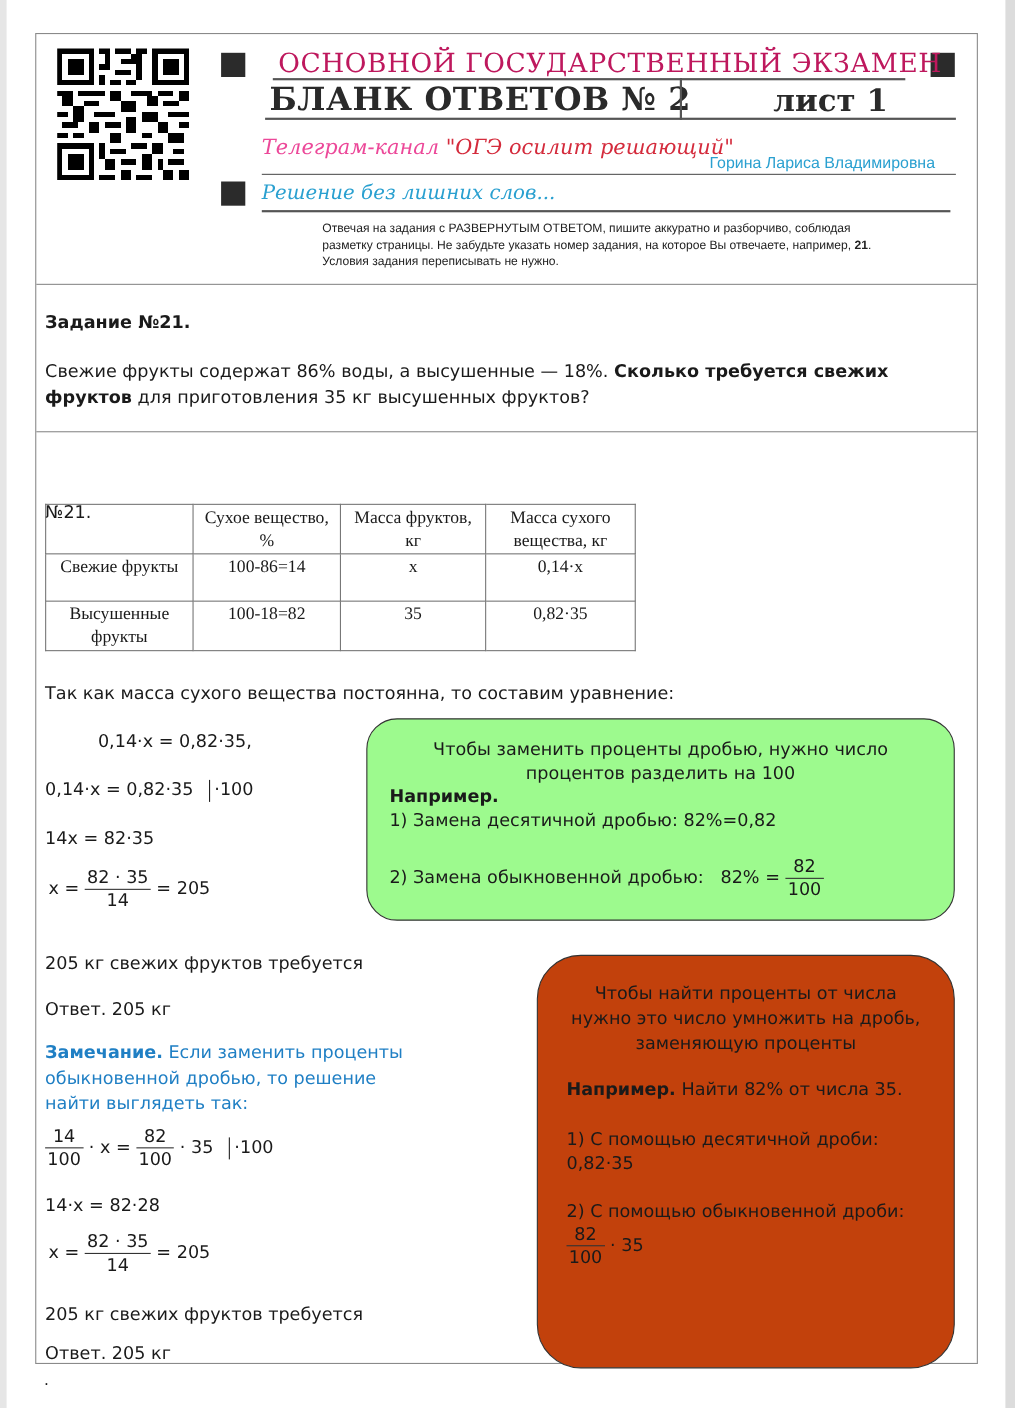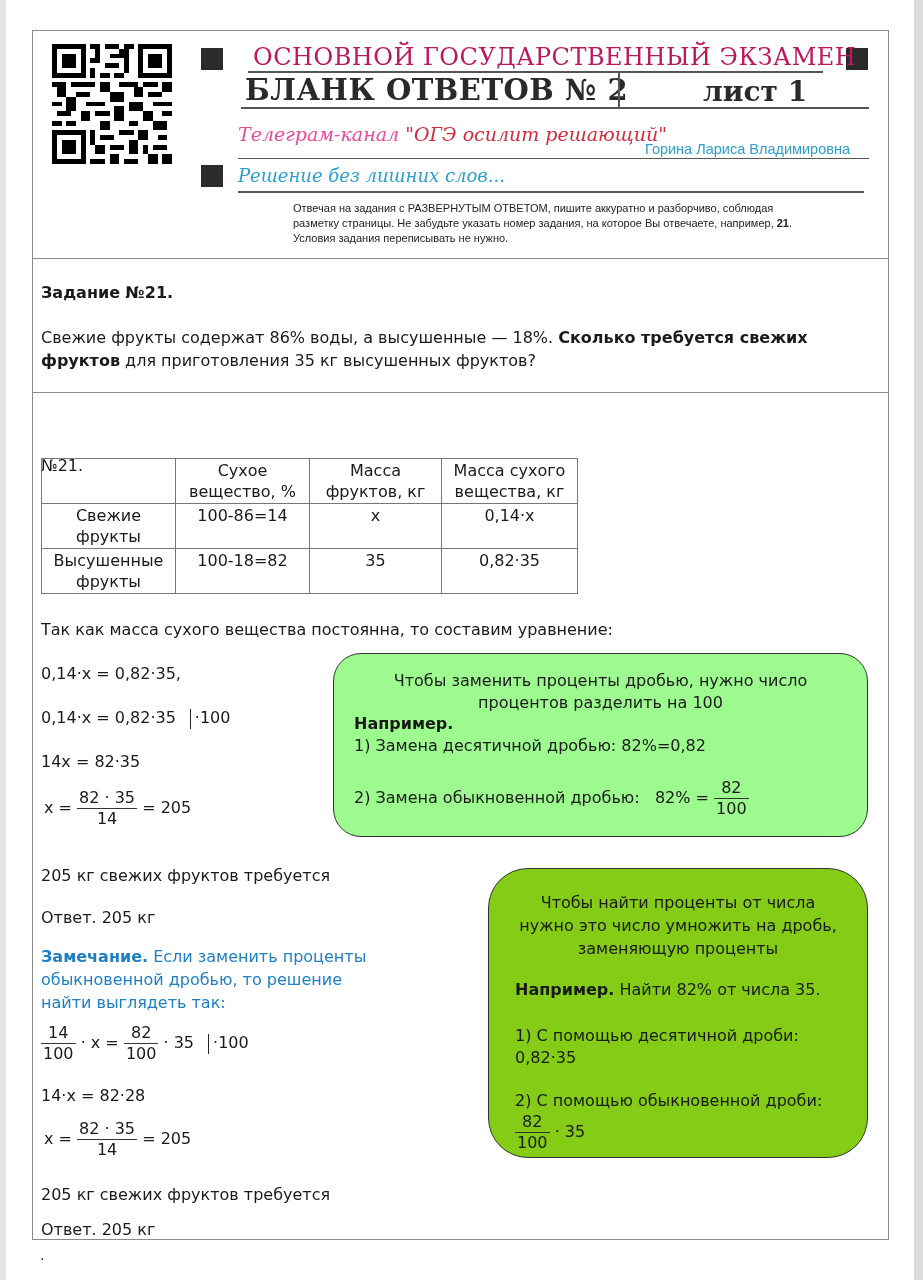--- a/index.html
+++ b/index.html
@@ -27,34 +27,34 @@
   .tg .g { color:#ec4899; }
   .tg .r { color:#d42b3c; }
   .author { position:absolute; left:612px; top:110px; font-family:"Liberation Sans", sans-serif; font-size:14.5px; color:#2aa0d0; }
   .motto { position:absolute; left:205px; top:134px; font-family:"DejaVu Serif", serif; font-style:italic; font-size:18px; color:#2aa0d0; }
   .instr { position:absolute; left:260px; top:170px; width:580px; font-family:"Liberation Sans", sans-serif; font-size:11px; line-height:15px; color:#222; }
   .task { position:absolute; left:0; top:227px; width:100%; height:134px; border-bottom:1.5px solid #8a8a8a; }
   .task-title { position:absolute; left:8px; top:25px; font-weight:bold; font-size:16px; }
   .task-text { position:absolute; left:8px; top:68px; width:800px; font-size:16px; line-height:23px; }
   .sol { position:absolute; left:8px; font-size:16px; white-space:nowrap; }
   table.tbl { position:absolute; left:8px; top:427px; border-collapse:collapse; font-size:16px; }
-  table.tbl td { border:1px solid #777; text-align:center; vertical-align:top; padding:1px 4px; line-height:21px; height:43px; box-sizing:border-box; }
+  table.tbl td { border:1px solid #777; text-align:center; vertical-align:top; padding:1px 4px; line-height:21px; height:43px; box-sizing:border-box;font-family:Liberation Serif, serif; }
   .frac { display:inline-block; vertical-align:middle; text-align:center; font-size:16px; line-height:20px; }
   .frac .num { display:block; border-bottom:1px solid #333; padding:0 2px; }
   .frac .den { display:block; padding:0 2px; }
   .bar { display:inline-block; width:0; height:20px; border-left:1.5px solid #222; vertical-align:middle; margin:0 4px 0 14px; }
   .note { color:#1f7fc4; }
   .green {
     position:absolute; left:300px; top:622px; width:535px; height:184px;
     background:#9dfa8e; border:1.5px solid #333; border-radius:28px; box-sizing:border-box;
     font-size:16px;
   }
   .pink {
-    position:absolute; left:455px; top:837px; width:380px; height:290px;
-    background:#84cc16; border:1.5px solid #333; border-radius:40px; box-sizing:border-box;
+    position:absolute; left:455px; top:837px; width:380px; height:376px;
+    background:#c2410c; border:1.5px solid #333; border-radius:40px; box-sizing:border-box;
     font-size:16px;
   }
   .abs { position:absolute; white-space:nowrap; }
   .dot { position:absolute; left:40px; top:1247px; font-size:14px; }
 </style>
 </head>
 <body>
 
 <div class="edge-left"></div>
 <div class="edge-right"></div>
@@ -182,21 +182,21 @@
     <tr>
       <td>Высушенные фрукты</td>
       <td>100-18=82</td>
       <td>35</td>
       <td>0,82·35</td>
     </tr>
   </tbody>
     </table>
 
   <div class="sol" style="top:589px;">Так как масса сухого вещества постоянна, то составим уравнение:</div>
-  <div class="sol" style="top:633px;">0,14·x = 0,82·35,</div>
+  <div class="sol" style="top:633px;margin-left:48px;">0,14·x = 0,82·35,</div>
   <div class="sol" style="top:677px;">
     <span>0,14·x = 0,82·35</span><span class="bar"></span><span>·100</span>
   </div>
   <div class="sol" style="top:721px;">14x = 82·35</div>
   <div class="sol" style="top:757px; left:11px;">
     <span>x =</span>
     <span class="frac"><span class="num">82 · 35</span><span class="den">14</span></span>
     <span>= 205</span>
   </div>
   <div class="sol" style="top:835px;">205 кг свежих фруктов требуется</div>

